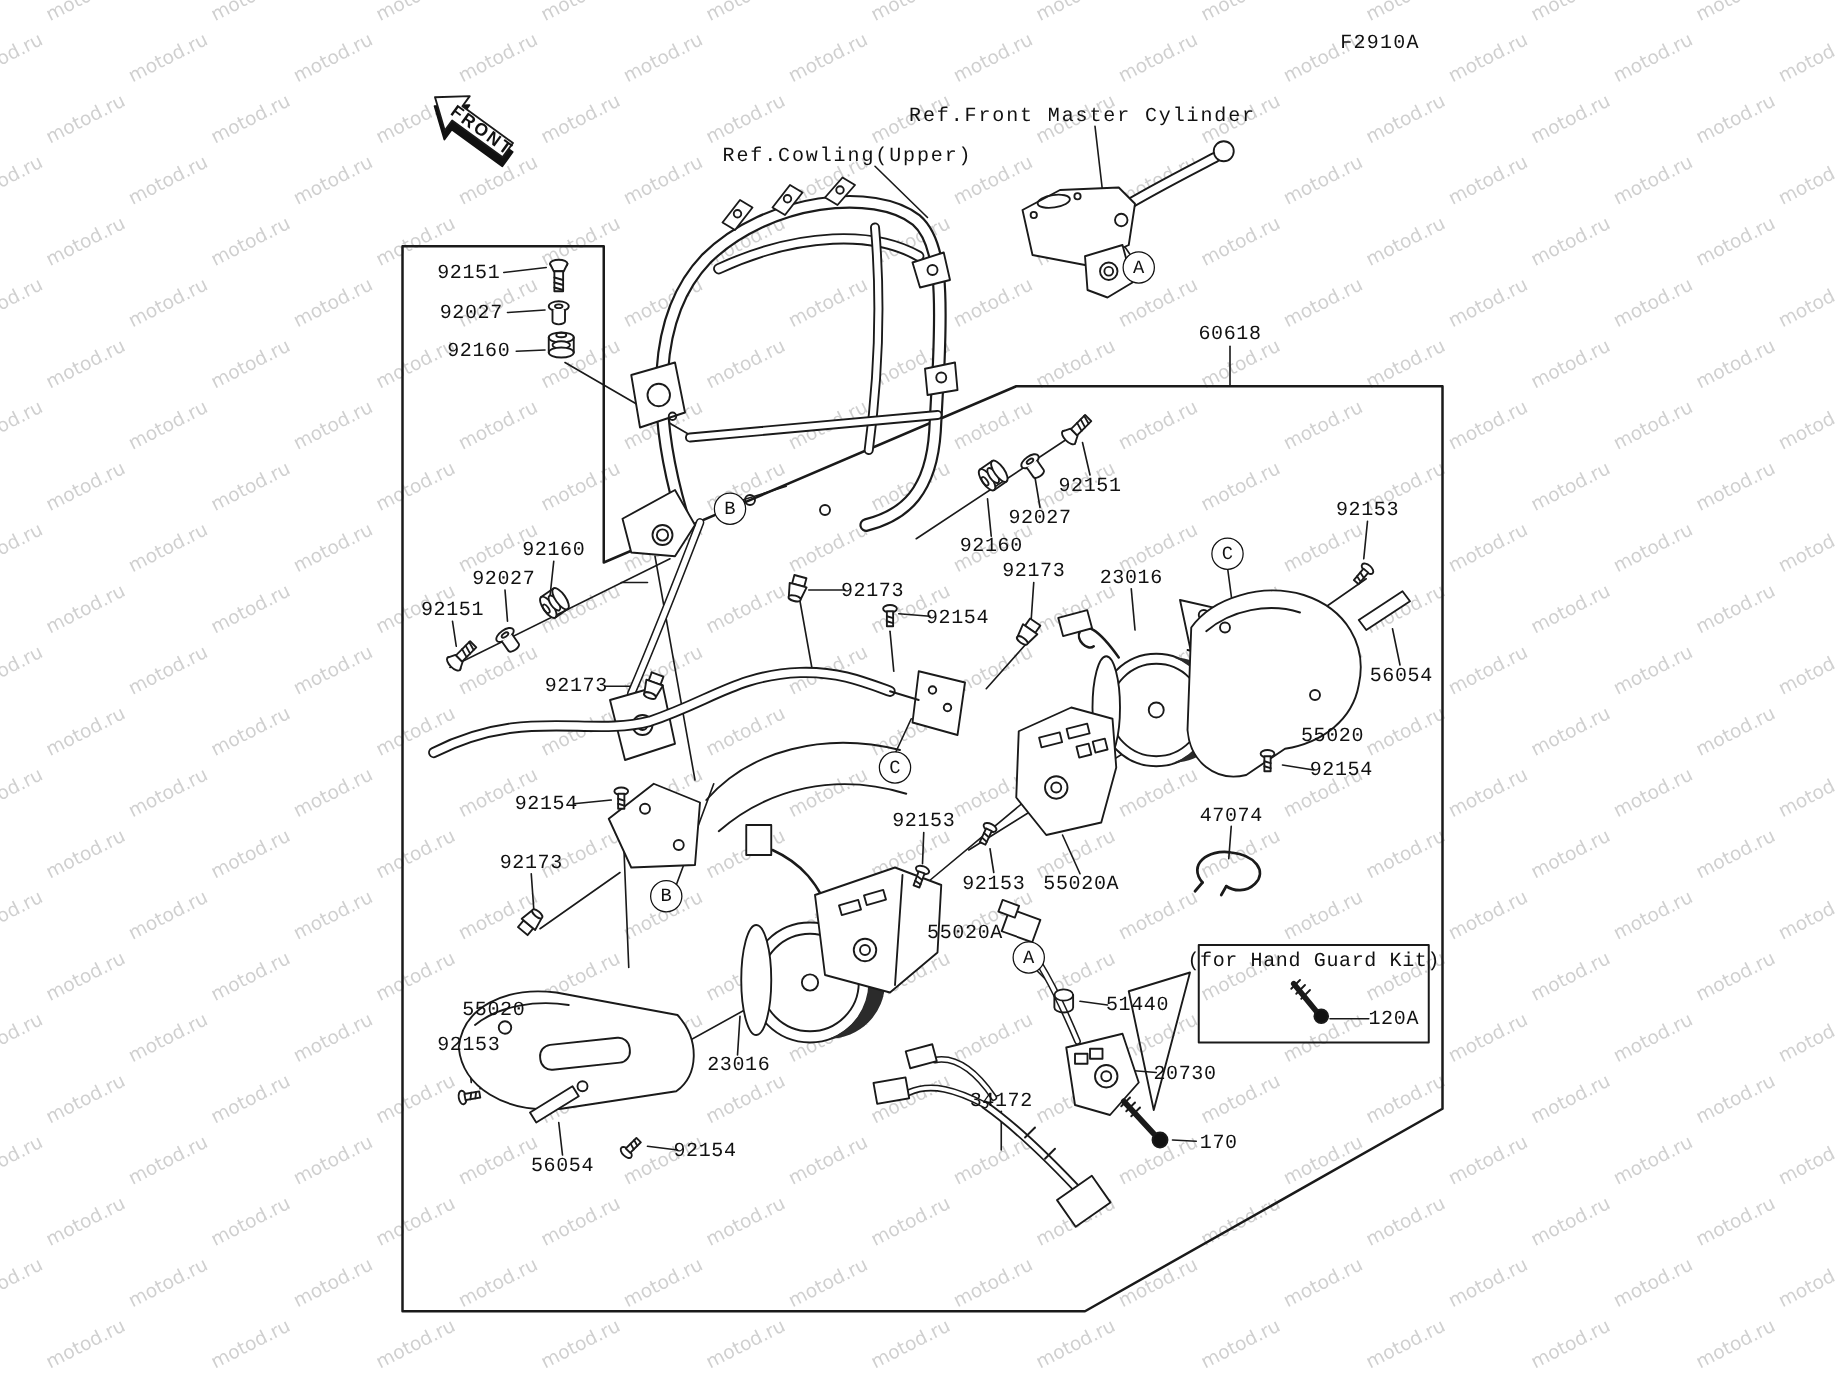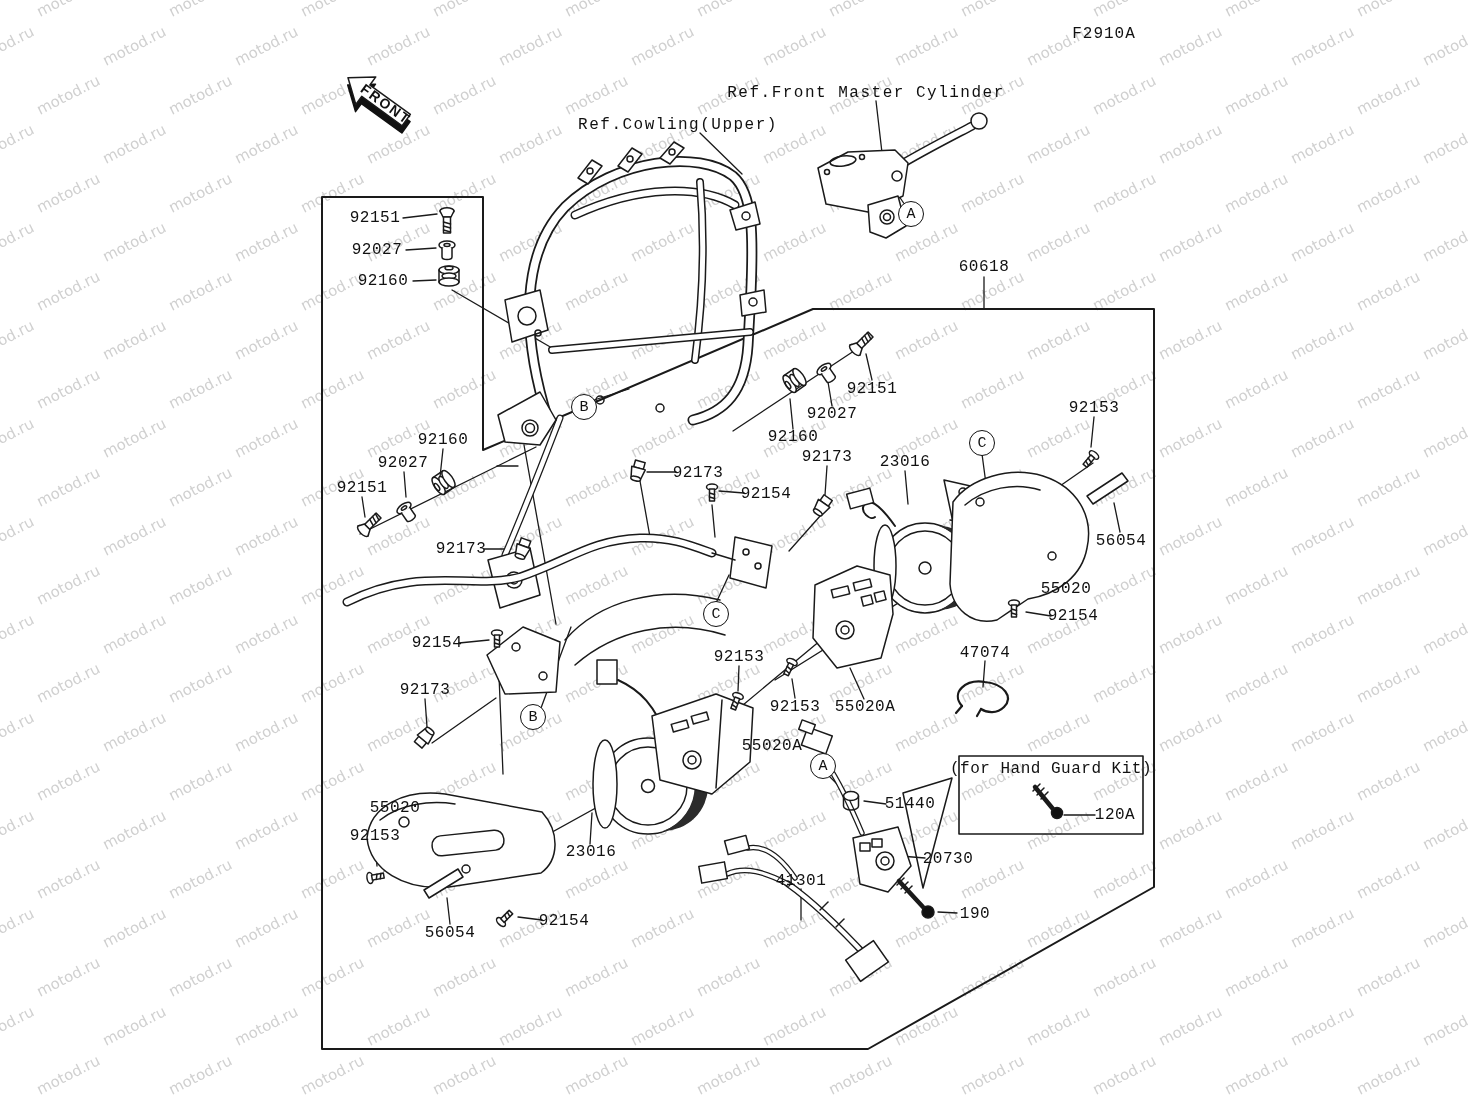--- a/index.html
+++ b/index.html
@@ -333,22 +333,22 @@
       <div class="lbl" style="left: 795px; top: 707px;">92153</div>
       <div class="lbl" style="left: 865px; top: 707px;">55020A</div>
       <div class="lbl" style="left: 772px; top: 746px;">55020A</div>
       <div class="lbl" style="left: 395px; top: 808px;">55020</div>
       <div class="lbl" style="left: 375px; top: 836px;">92153</div>
       <div class="lbl" style="left: 591px; top: 852px;">23016</div>
       <div class="lbl" style="left: 450px; top: 933px;">56054</div>
       <div class="lbl" style="left: 564px; top: 921px;">92154</div>
       <div class="lbl" style="left: 910px; top: 804px;">51440</div>
       <div class="lbl" style="left: 948px; top: 859px;">20730</div>
-      <div class="lbl" style="left: 801px; top: 881px;">41301</div>
-      <div class="lbl" style="left: 975px; top: 914px;">190</div>
+      <div class="lbl" style="left: 801px; top: 881px;">34172</div>
+      <div class="lbl" style="left: 975px; top: 914px;">170</div>
       <div class="lbl" style="left: 1115px; top: 815px;">120A</div>
       <div class="lbl ref" style="left: 866px; top: 93px;">Ref.Front Master Cylinder</div>
       <div class="lbl ref" style="left: 678px; top: 125px;">Ref.Cowling(Upper)</div>
       <div class="lbl" style="left: 1051px; top: 769px;">(for Hand Guard Kit)</div>
     </div>
 
   <svg id="art" width="1469" height="1102" viewBox="0 0 1469 1102">
     <g stroke="#1a1a1a" fill="none" stroke-width="1.5" stroke-linejoin="round" stroke-linecap="round">
 
       <path d="M322,197 H483 V450 L813,309 H1154 V887 L868,1049 H322 Z" stroke-width="2"></path>

